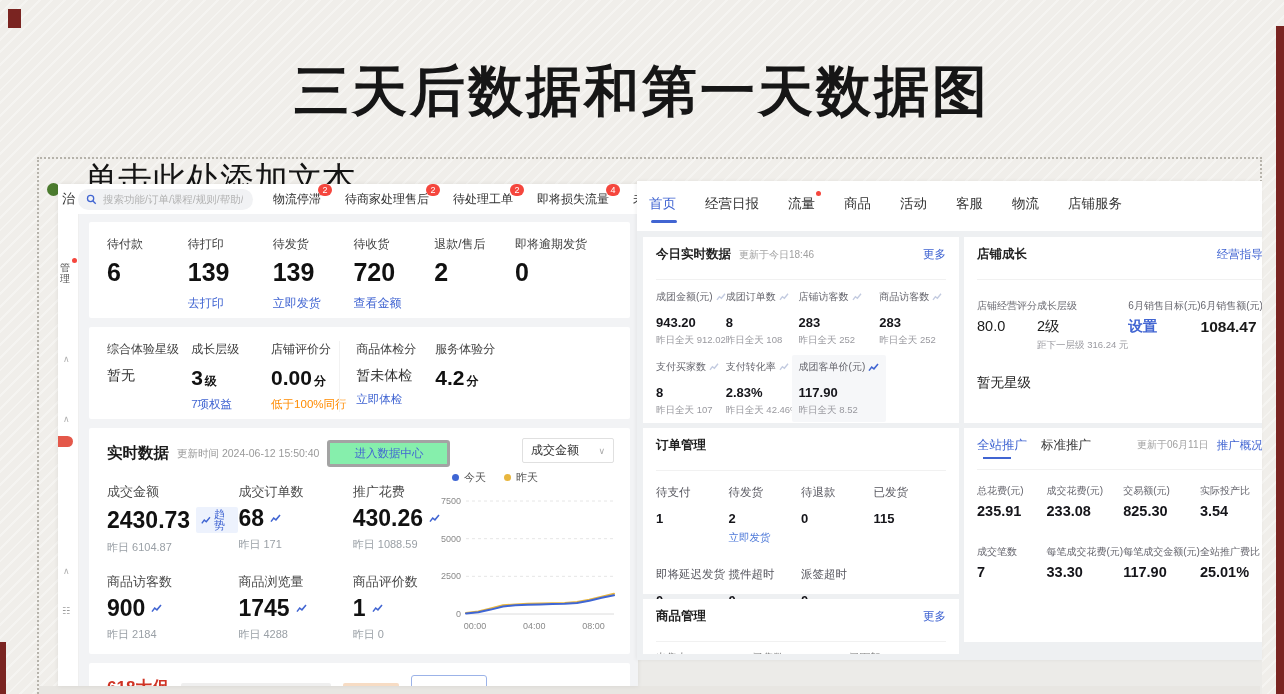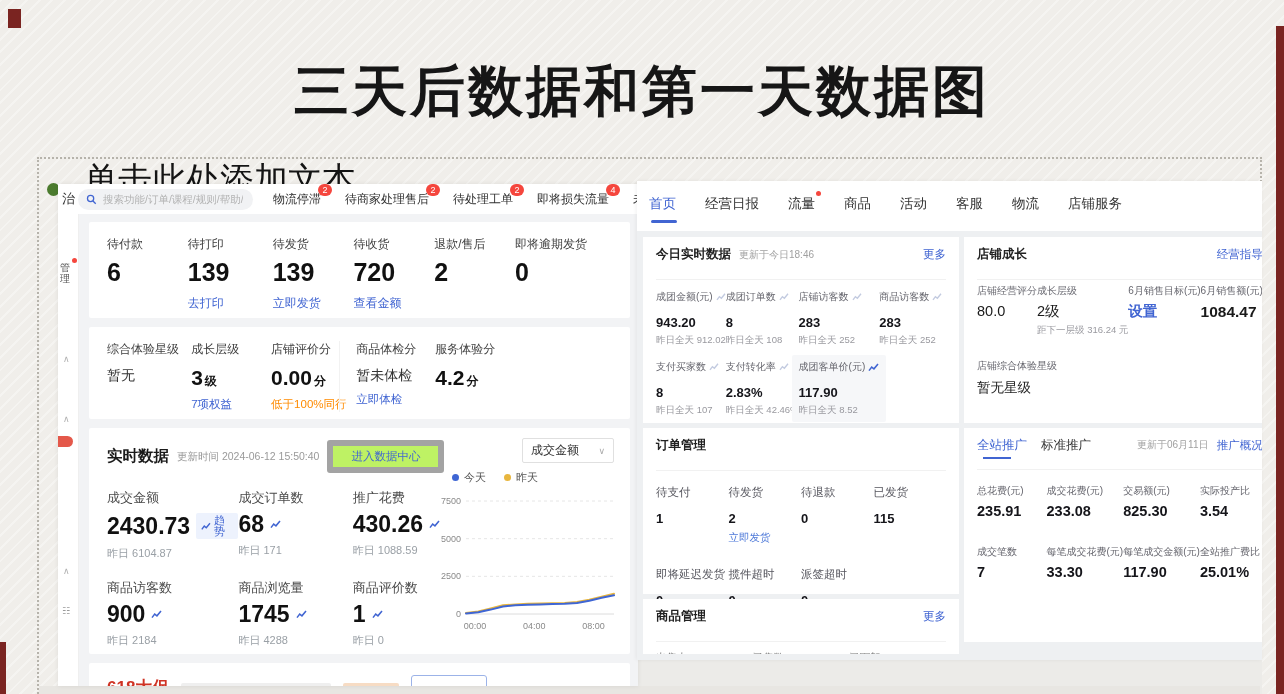--- a/index.html
+++ b/index.html
@@ -56,21 +56,21 @@
   .exp .vrow{margin-top:9px;line-height:1;}
   .exp .big{font-size:21px;font-weight:700;color:#111;}
   .exp .unit{font-size:12px;font-weight:700;color:#111;margin-left:2px;}
   .exp .txtval{font-size:14px;color:#333;}
   .exp .lnk{font-size:11.5px;color:#4165d2;margin-top:9px;cursor:pointer;}
   .exp .lnk.orange{color:#ff8b00;}
   .rt-card{padding:12px 18px;height:226px;position:relative;}
   .rt-head{display:flex;align-items:center;gap:8px;}
   .rt-title{font-size:15.5px;font-weight:700;color:#1a1a1a;}
   .rt-upd{font-size:10.5px;color:#9a9a9a;}
-  .rt-btn{font-size:11.5px;color:#4165d2;border:6px solid #a3a3a3;border-radius:3px;padding:3px 18px;cursor:pointer;background:#bef264;}
+  .rt-btn{font-size:11.5px;color:#4165d2;border:3px solid #a3a3a3;border-radius:3px;padding:3px 24px;cursor:pointer;background:#86efac;}
   .rt-dd{position:absolute;right:16px;top:10px;width:92px;height:25px;border:1px solid #e0e0e0;border-radius:2px;
          display:flex;align-items:center;justify-content:space-between;padding:0 8px;box-sizing:border-box;
          font-size:12px;color:#333;cursor:pointer;background:#fff;}
   .rt-dd .car{color:#aaa;font-size:9px;}
   .rt-grid{margin-top:16px;width:360px;display:grid;grid-template-columns:1.15fr 1fr 1fr;row-gap:18px;}
   .rt-grid .lbl{font-size:13px;color:#4a4a4a;}
   .rt-grid .vrow{display:flex;align-items:center;gap:6px;margin-top:6px;line-height:1;}
   .rt-grid .val{font-size:23px;font-weight:700;color:#111;}
   .trend{display:inline-flex;align-items:center;gap:3px;background:#edf2fd;color:#4165d2;font-size:11px;
          padding:2px 5px;border-radius:2px;cursor:pointer;}
@@ -104,21 +104,21 @@
   .rcard-upd{font-size:10px;color:#a0a0a0;margin-left:8px;}
   .rcard-more{margin-left:auto;font-size:11.5px;color:#4165d2;cursor:pointer;}
   .rstat-grid{display:grid;grid-template-columns:1fr 1fr 1fr 1fr;margin-top:10px;row-gap:13px;}
   .rstat .lbl{font-size:10px;color:#66666e;display:flex;align-items:center;gap:3px;white-space:nowrap;}
   .rstat .val{font-size:13px;font-weight:600;color:#15151a;margin-top:12px;line-height:1;}
   .rstat .prev{font-size:9.5px;color:#99999f;margin-top:5px;white-space:nowrap;}
   .rstat .lnk{font-size:10.5px;color:#4f7ad9;margin-top:6px;cursor:pointer;}
   .rstat.hl{background:#f6f7f9;margin:-5px -7px;padding:5px 7px;border-radius:2px;}
   .order-grid{row-gap:22px;}
   .order-grid .lbl{font-size:11.5px;color:#55555d;}
-  .growth-grid{display:grid;grid-template-columns:1.05fr 1fr 1.05fr 0.95fr;margin-top:4px;}
+  .growth-grid{display:grid;grid-template-columns:1.05fr 1fr 1.05fr 0.95fr;margin-top:19px;}
   .growth-grid .lbl{font-size:10px;color:#66666e;white-space:nowrap;}
   .growth-grid .val{font-size:14.5px;color:#1a1a1a;margin-top:6px;line-height:1;}
   .growth-grid .val.link{color:#4165d2;font-weight:700;cursor:pointer;}
   .growth-grid .val.bold{font-weight:700;font-size:15.5px;}
   .growth-grid .sub{font-size:9.5px;color:#9a9aa0;margin-top:5px;white-space:nowrap;}
   .star-blk{margin-top:22px;}
   .star-blk .lbl{font-size:10px;color:#66666e;}
   .star-blk .val{font-size:13.5px;color:#222;margin-top:6px;}
   .promo-h .ptab{font-size:12.5px;color:#333;cursor:pointer;position:relative;padding-bottom:7px;margin-bottom:-8px;}
   .promo-h .ptab.active{color:#4165d2;}
@@ -518,21 +518,20 @@
             <div>
                 <div class="lbl">6月销售目标(元)</div>
                 <div class="val link">设置</div>
               </div>
             <div>
                 <div class="lbl">6月销售额(元)</div>
                 <div class="val bold">1084.47</div>
               </div>
           </div>
           <div class="star-blk">
-            <div class="lbl">店铺综合体验星级</div>
             <div class="val">暂无星级</div>
           </div>
         </div>
 
         <div class="rcard" style="height:214px;">
           <div class="rcard-h promo-h">
             <span class="ptab active">全站推广</span>
             <span class="ptab">标准推广</span>
             <span class="rcard-upd">更新于06月11日</span>
             <span class="rcard-more">推广概况</span>

